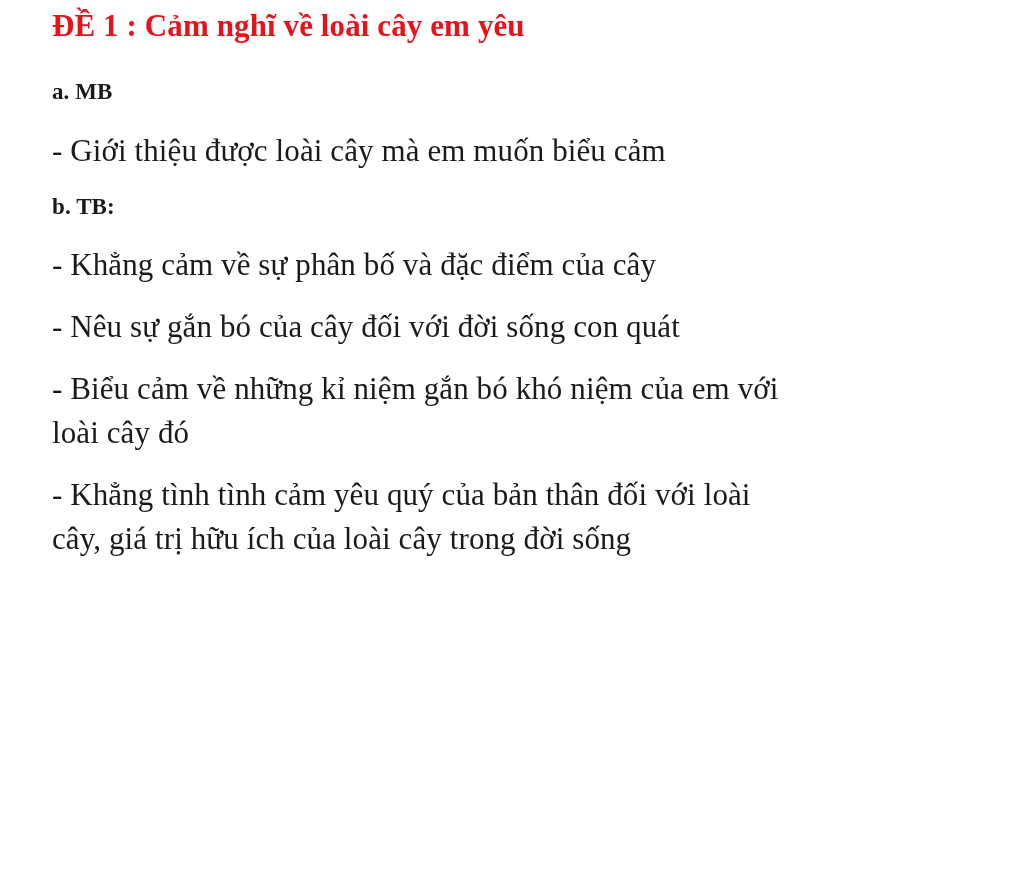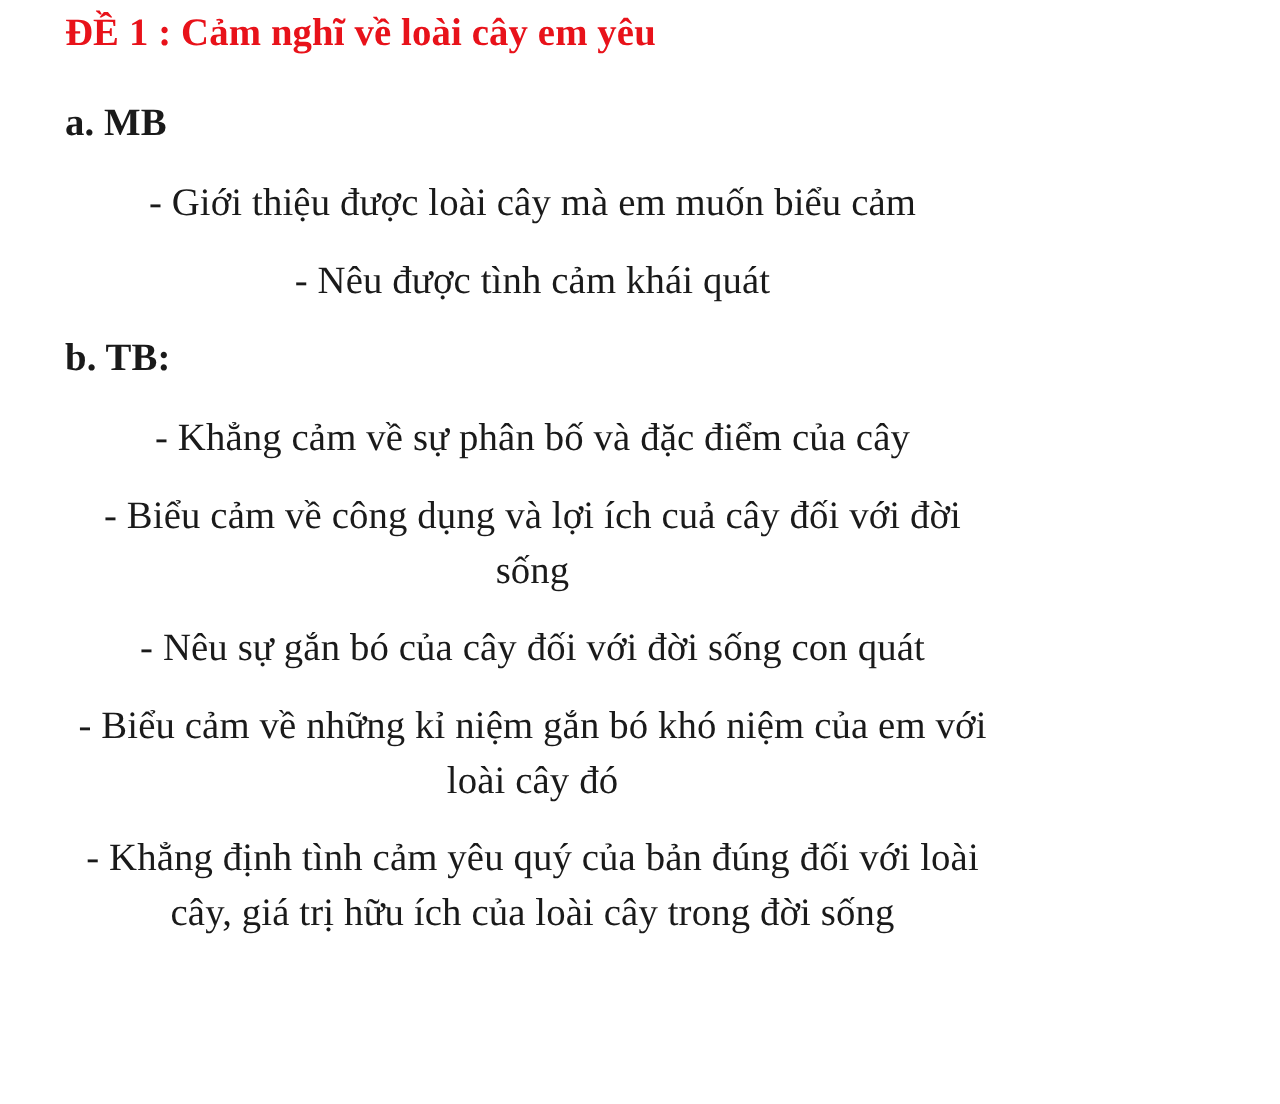--- a/index.html
+++ b/index.html
@@ -33,45 +33,42 @@
     color: #e8121a;
     font-weight: bold;
   }
   .title .rest {
     color: #e8121a;
     font-weight: bold;
   }
   .heading {
     font-weight: bold;
     margin-bottom: 20px;
-    font-size: 31px;
+    font-size: 23px;
   }
   .bullet {
     font-weight: normal;
-    text-align: center;
   }
   .wrap {
     max-width: 930px;
   }
 </style>
 </head>
 <body>
 
 <div class="page">
 
   <div class="line title">
     <span class="deno">ĐỀ 1 :</span>
     <span class="rest">Cảm nghĩ về loài cây em yêu</span>
   </div>
 
   <div class="line heading">a. MB</div>
   <div class="line bullet wrap">- Giới thiệu được loài cây mà em muốn biểu cảm</div>
-  <div class="line bullet wrap">- Nêu được tình cảm khái quát</div>
 
   <div class="line heading">b. TB:</div>
   <div class="line bullet wrap">- Khẳng cảm về sự phân bố và đặc điểm của cây</div>
-  <div class="line bullet wrap">- Biểu cảm về công dụng và lợi ích cuả cây đối với đời sống</div>
   <div class="line bullet wrap">- Nêu sự gắn bó của cây đối với đời sống con quát</div>
   <div class="line bullet wrap">- Biểu cảm về những kỉ niệm gắn bó khó niệm của em với loài cây đó</div>
 
-  <div class="line bullet wrap">- Khẳng định tình cảm yêu quý của bản đúng đối với loài cây, giá trị hữu ích của loài cây trong đời sống</div>
+  <div class="line bullet wrap">- Khẳng tình tình cảm yêu quý của bản thân đối với loài cây, giá trị hữu ích của loài cây trong đời sống</div>
 
 </div>
 
 </body></html>

